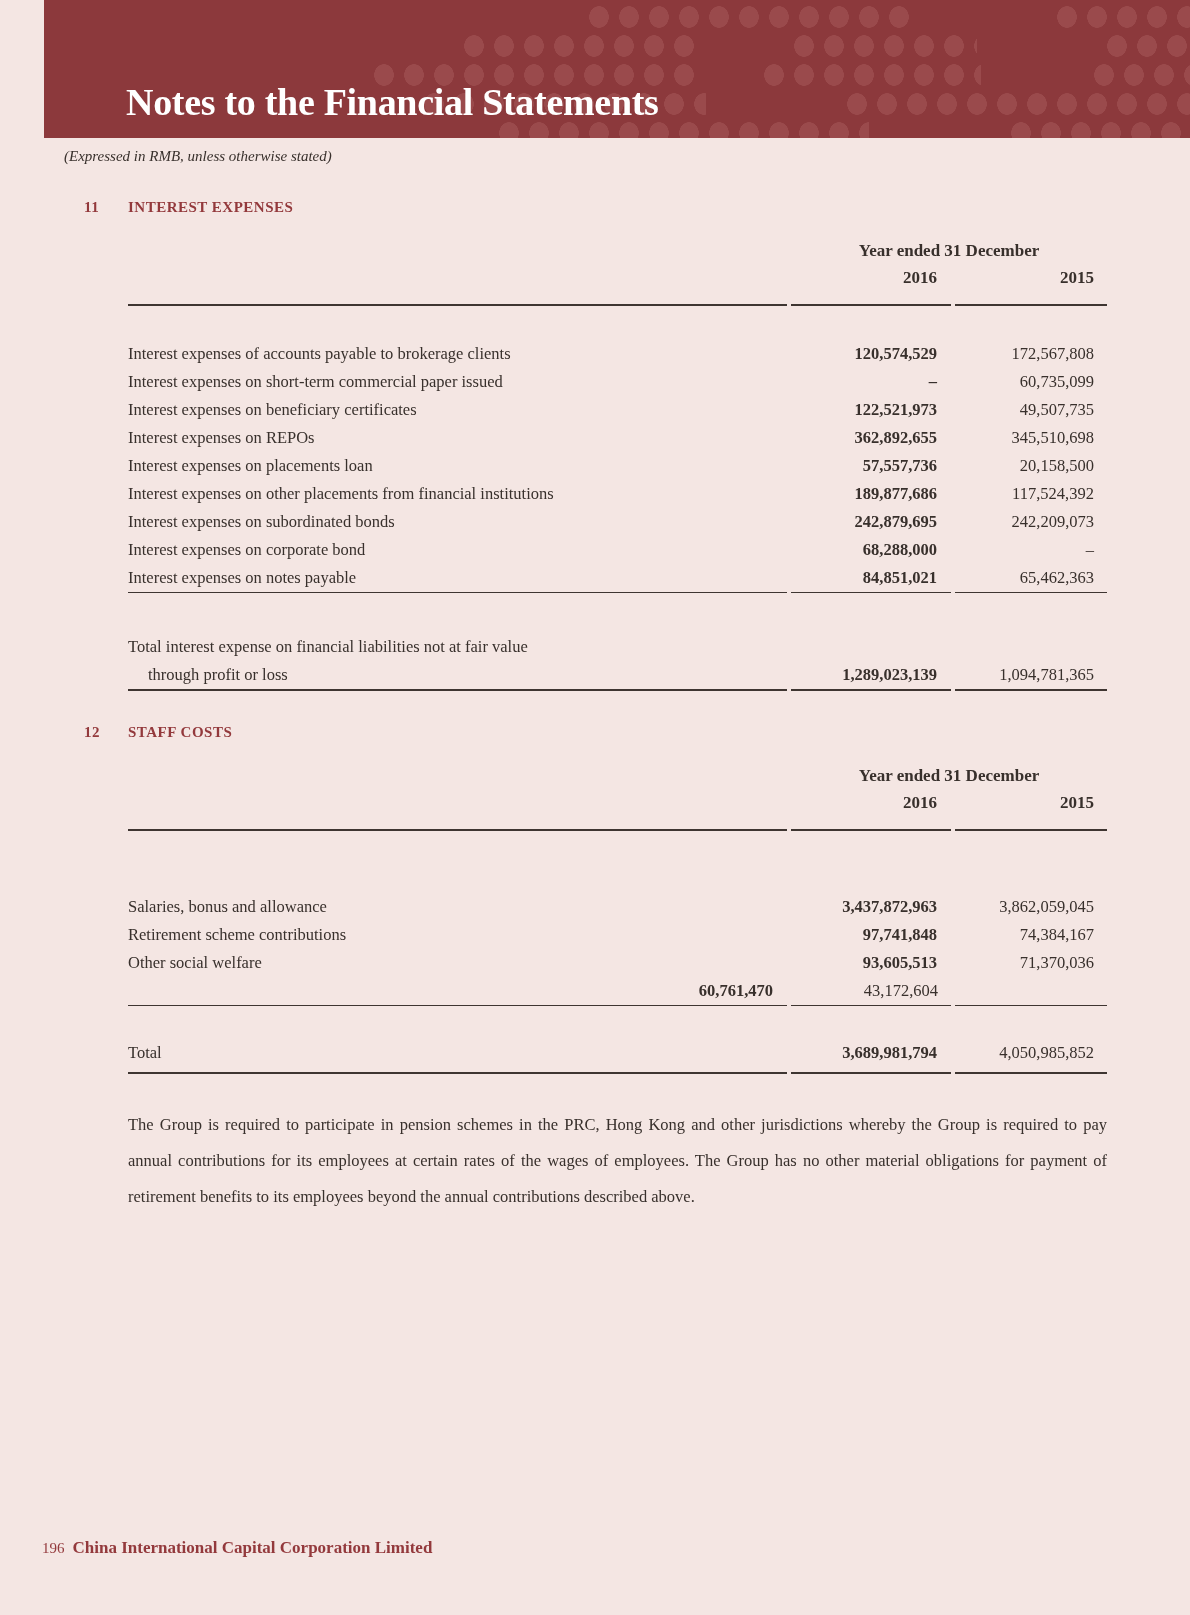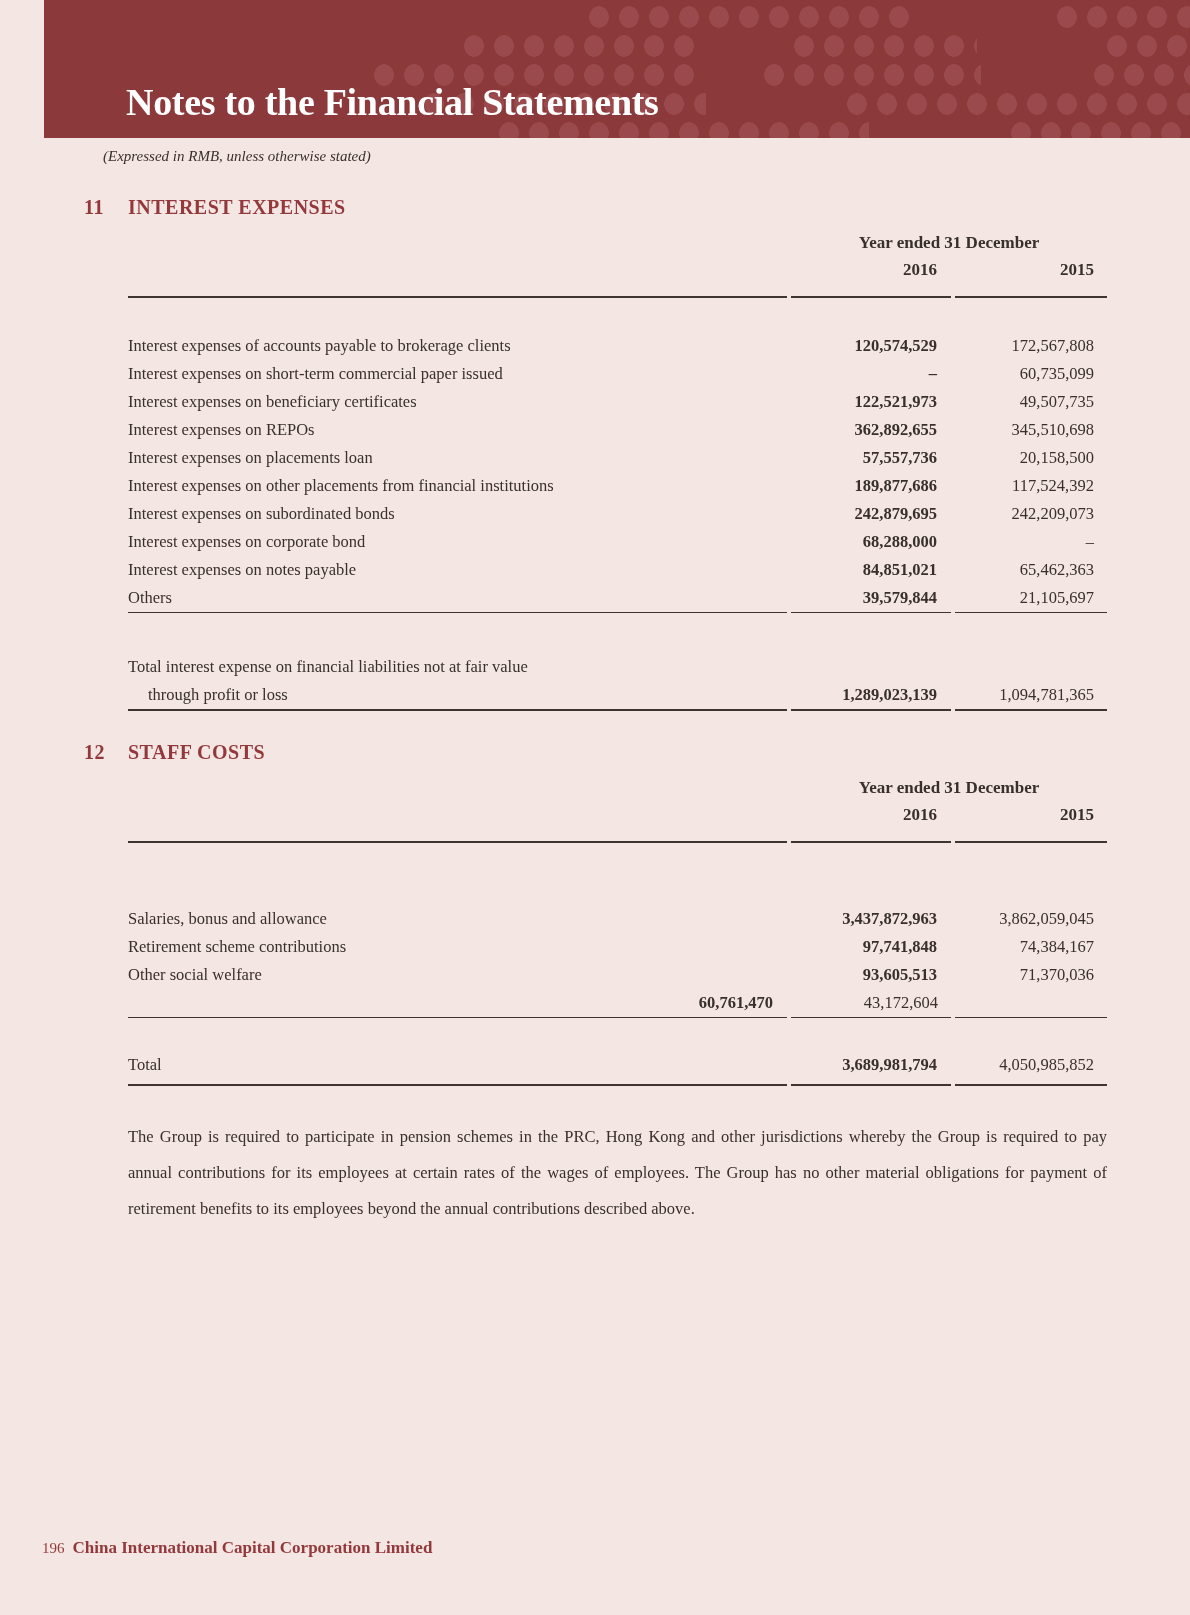--- a/index.html
+++ b/index.html
@@ -50,32 +50,32 @@
   .c13{left:25px;top:137px;width:122px;height:28px;}
   .c14{left:480px;top:146px;width:202px;height:24px;}
   .c15{left:862px;top:146px;width:328px;height:24px;}
   .band-title{
     position:absolute;left:82px;bottom:14px;
     color:#FFFFFF;
     font-size:38px;font-weight:700;letter-spacing:-0.3px;
     z-index:2;
   }
   .subtitle{
-    margin:8px 0 0 103px;
+    margin:8px 0 0 64px;
     font-style:italic;
     font-size:15px;line-height:20px;
     color:var(--text);
   }
 
   
   .section-heading{
     display:flex;
     color:var(--accent);
     font-weight:700;
-    font-size:20px;line-height:26px;
+    font-size:15px;line-height:26px;
     letter-spacing:0.5px;
   }
   .section-heading .num{width:44px;margin-left:84px;}
   .sh-11{margin-top:28px;}
   .sh-12{margin-top:28px;}
 
   
   .fintable{
     margin-left:128px;
     width:979px;
@@ -89,21 +89,21 @@
   .cell{line-height:28px;}
   .num-cell{text-align:right;}
   .col16{padding-right:14px;}
   .col15{padding-right:13px;}
   .v16{font-weight:700;}
   .period-header{
     grid-column:2/4;
     text-align:center;
     font-weight:700;
     font-size:17px;line-height:20px;
-    margin-top:13px;
+    margin-top:21px;
   }
   .years .cell{
     font-weight:700;
     font-size:17px;line-height:20px;
     margin-top:7px;
   }
   .rulerow{margin-top:0;}
   .rseg{height:0;}
   .rule-header{margin-top:16px;}
   .rule-header .rseg{border-top:2.5px solid var(--rule);}
@@ -221,25 +221,20 @@
       <div class="trow">
         <div class="cell">Interest expenses on corporate bond</div>
         <div class="cell num-cell col16 v16">68,288,000</div>
         <div class="cell num-cell col15">–</div>
       </div>
       <div class="trow">
         <div class="cell">Interest expenses on notes payable</div>
         <div class="cell num-cell col16 v16">84,851,021</div>
         <div class="cell num-cell col15">65,462,363</div>
       </div>
-      <div class="trow">
-        <div class="cell">Others</div>
-        <div class="cell num-cell col16 v16">39,579,844</div>
-        <div class="cell num-cell col15">21,105,697</div>
-      </div>
     </div>
 
     <div class="trow rulerow rule-thin">
       <div class="rseg"></div>
         <div class="rseg"></div>
         <div class="rseg"></div>
     </div>
 
     <div class="trow total-row">
       <div class="cell total-label">

